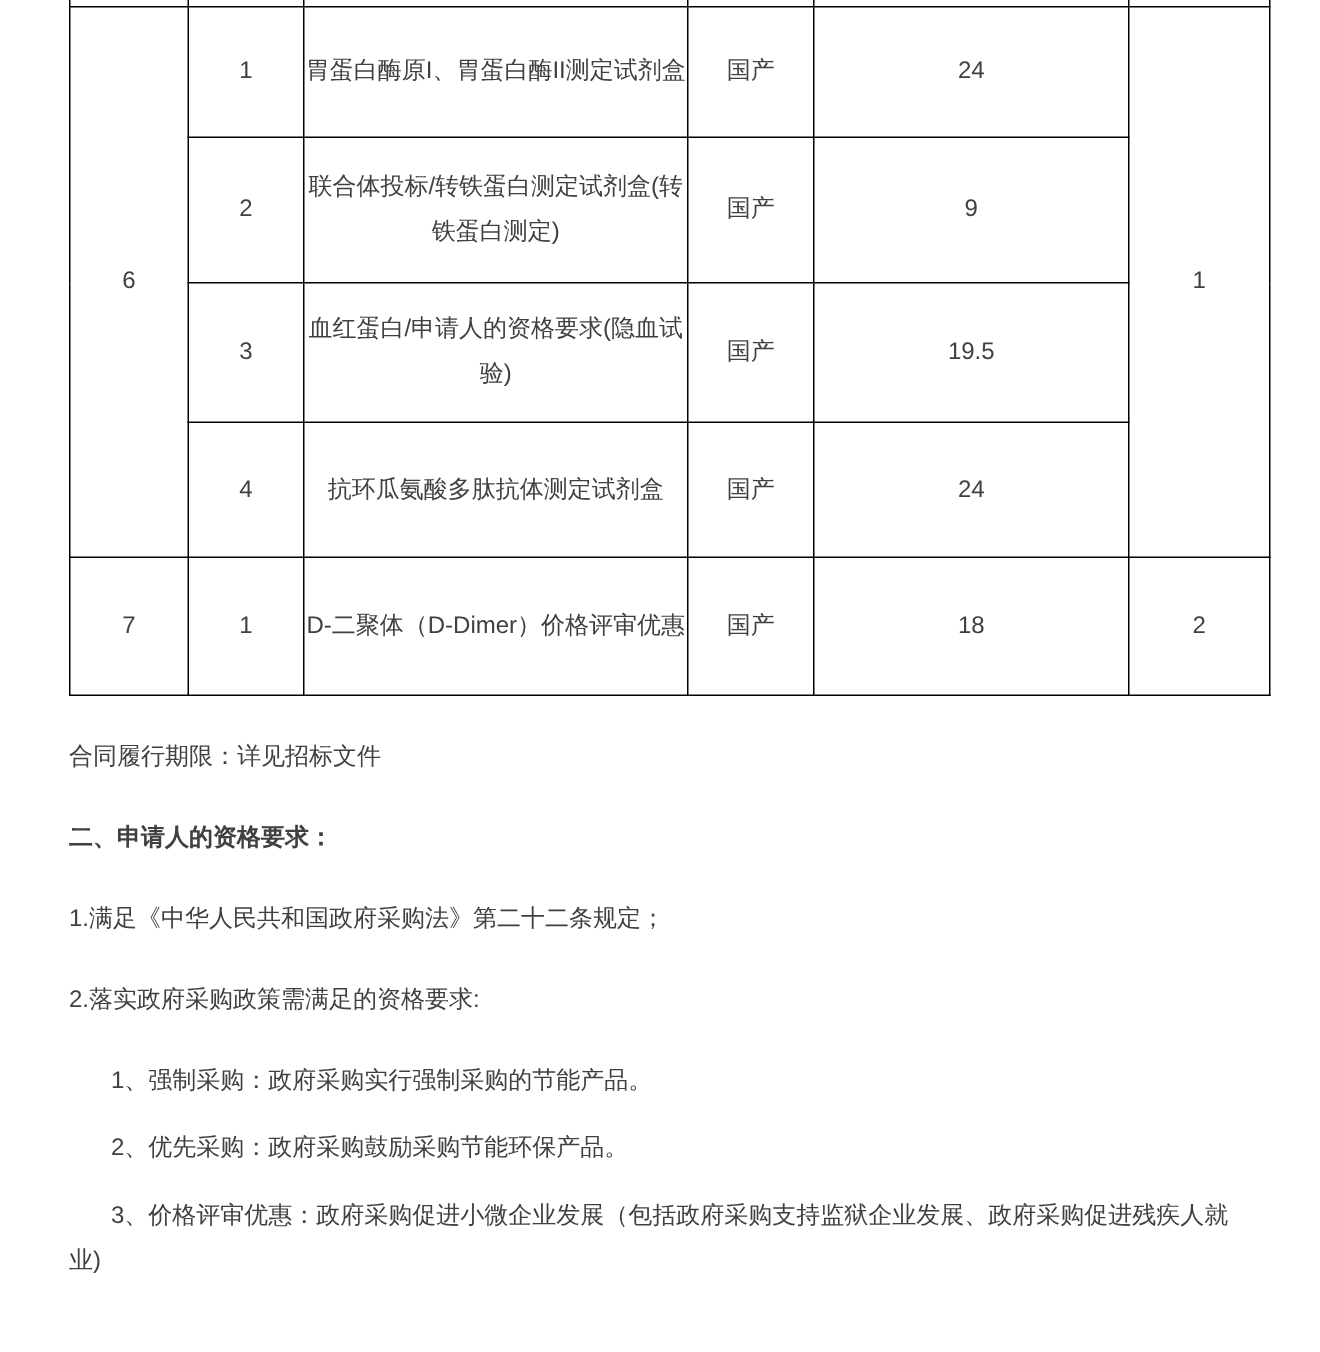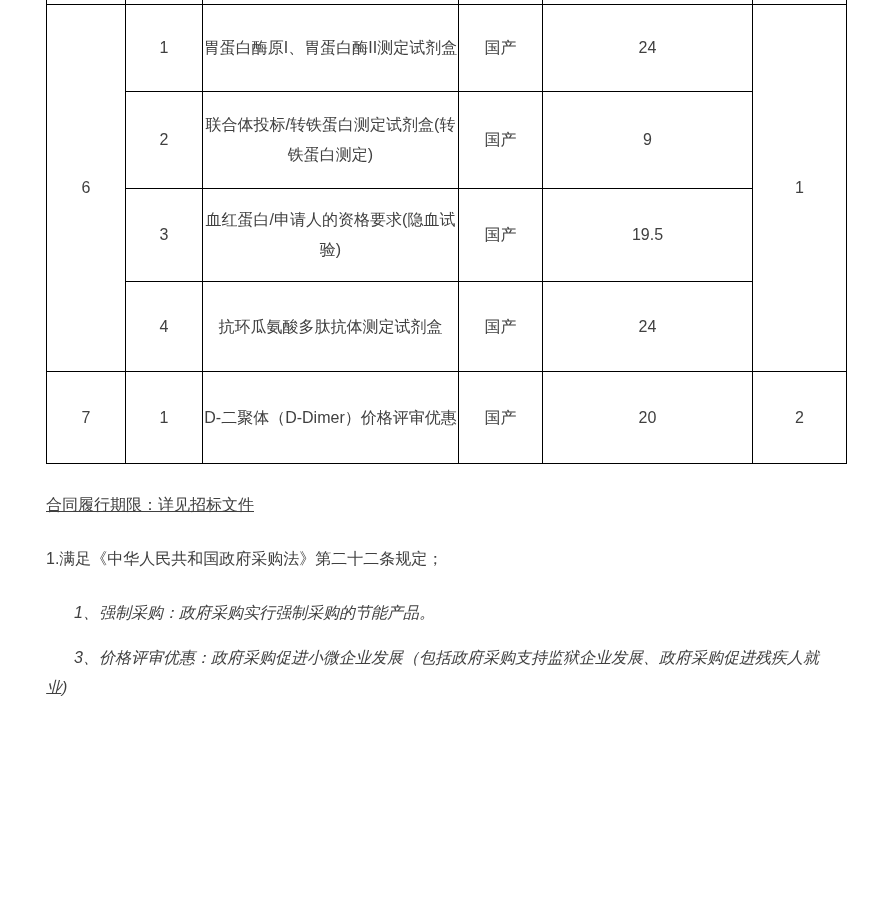--- a/index.html
+++ b/index.html
@@ -44,23 +44,23 @@
   tr.r5 { height: 92px; }
   td.c-name { padding: 0 18px; }
   
   .textblock {
     margin-left: 46px;
     width: 790px;
     font-size: 16px;
     line-height: 30px;
   }
   .textblock p { margin: 0 0 24px 0; }
-  .textblock p.first { margin-top: 26px; text-decoration: underline; }
+  .textblock p.first { margin-top: 26px; }
   .textblock p.heading { font-weight: bold; }
-  .textblock p.sub { text-indent: 28px; margin-bottom: 15px; font-style: italic; }
+  .textblock p.sub { text-indent: 28px; margin-bottom: 15px; }
 </style>
 </head>
 <body>
 
 <div class="table-viewport">
   <table class="items">
     <colgroup>
       <col style="width:79px">
         <col style="width:77px">
         <col style="width:256px">
@@ -101,25 +101,28 @@
         <td>4</td>
         <td class="c-name">抗环瓜氨酸多肽抗体测定试剂盒</td>
         <td>国产</td>
         <td>24</td>
       </tr>
       <tr class="r5">
         <td>7</td>
         <td>1</td>
         <td class="c-name">D-二聚体（D-Dimer）价格评审优惠</td>
         <td>国产</td>
-        <td>20</td>
+        <td>18</td>
         <td>2</td>
       </tr>
     </tbody>
   </table>
 </div>
 
 <div class="textblock">
   <p class="first">合同履行期限：详见招标文件</p>
+  <p class="heading">二、申请人的资格要求：</p>
   <p>1.满足《中华人民共和国政府采购法》第二十二条规定；</p>
+  <p>2.落实政府采购政策需满足的资格要求:</p>
   <p class="sub">1、强制采购：政府采购实行强制采购的节能产品。</p>
+  <p class="sub">2、优先采购：政府采购鼓励采购节能环保产品。</p>
   <p class="sub">3、价格评审优惠：政府采购促进小微企业发展（包括政府采购支持监狱企业发展、政府采购促进残疾人就业)</p>
 </div>
 
 </body></html>

